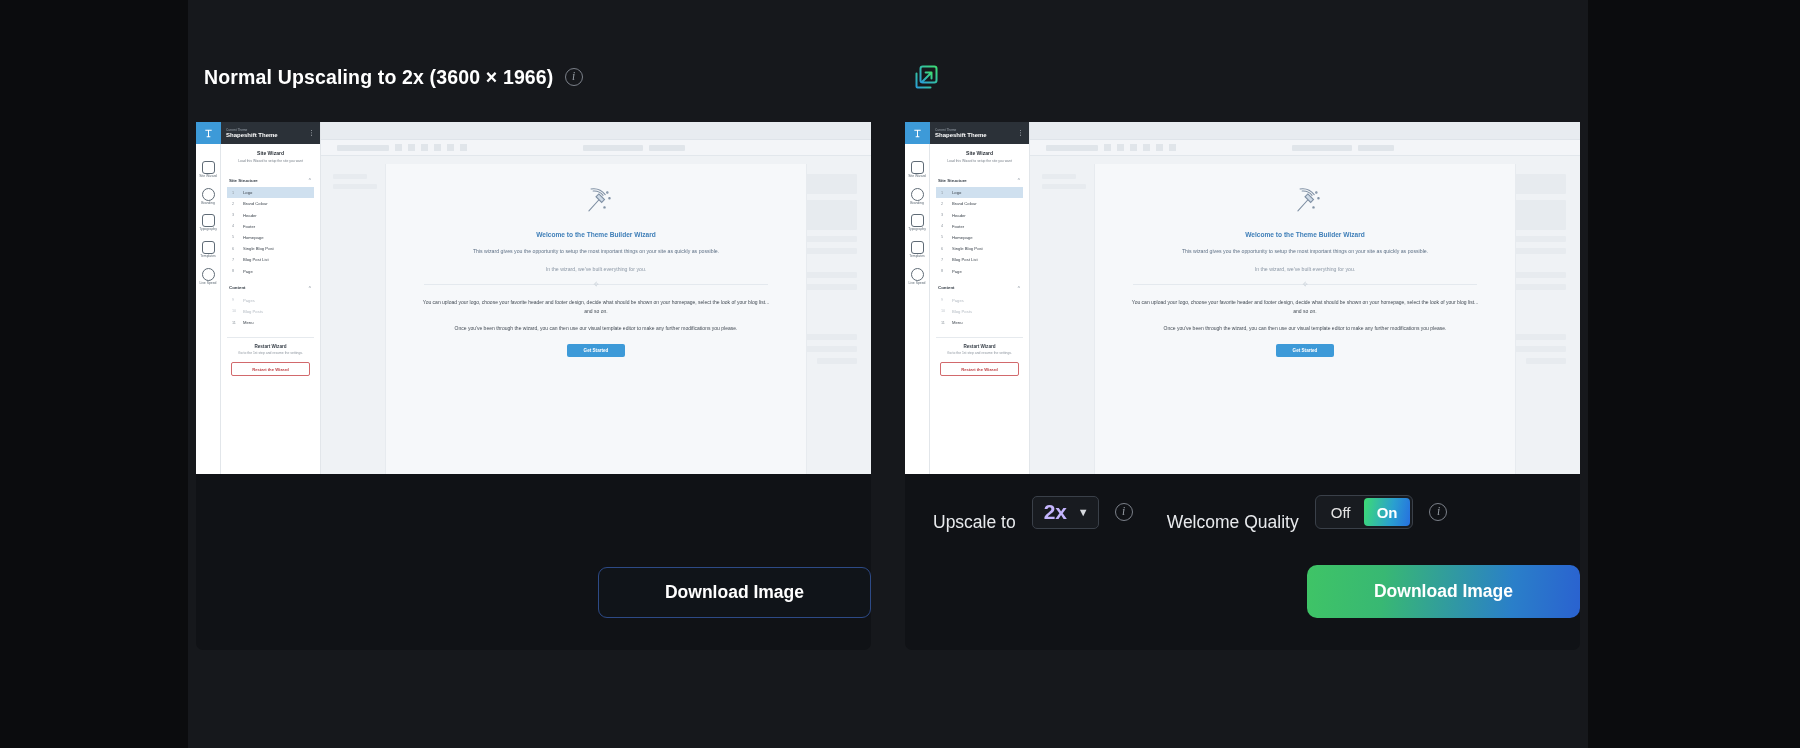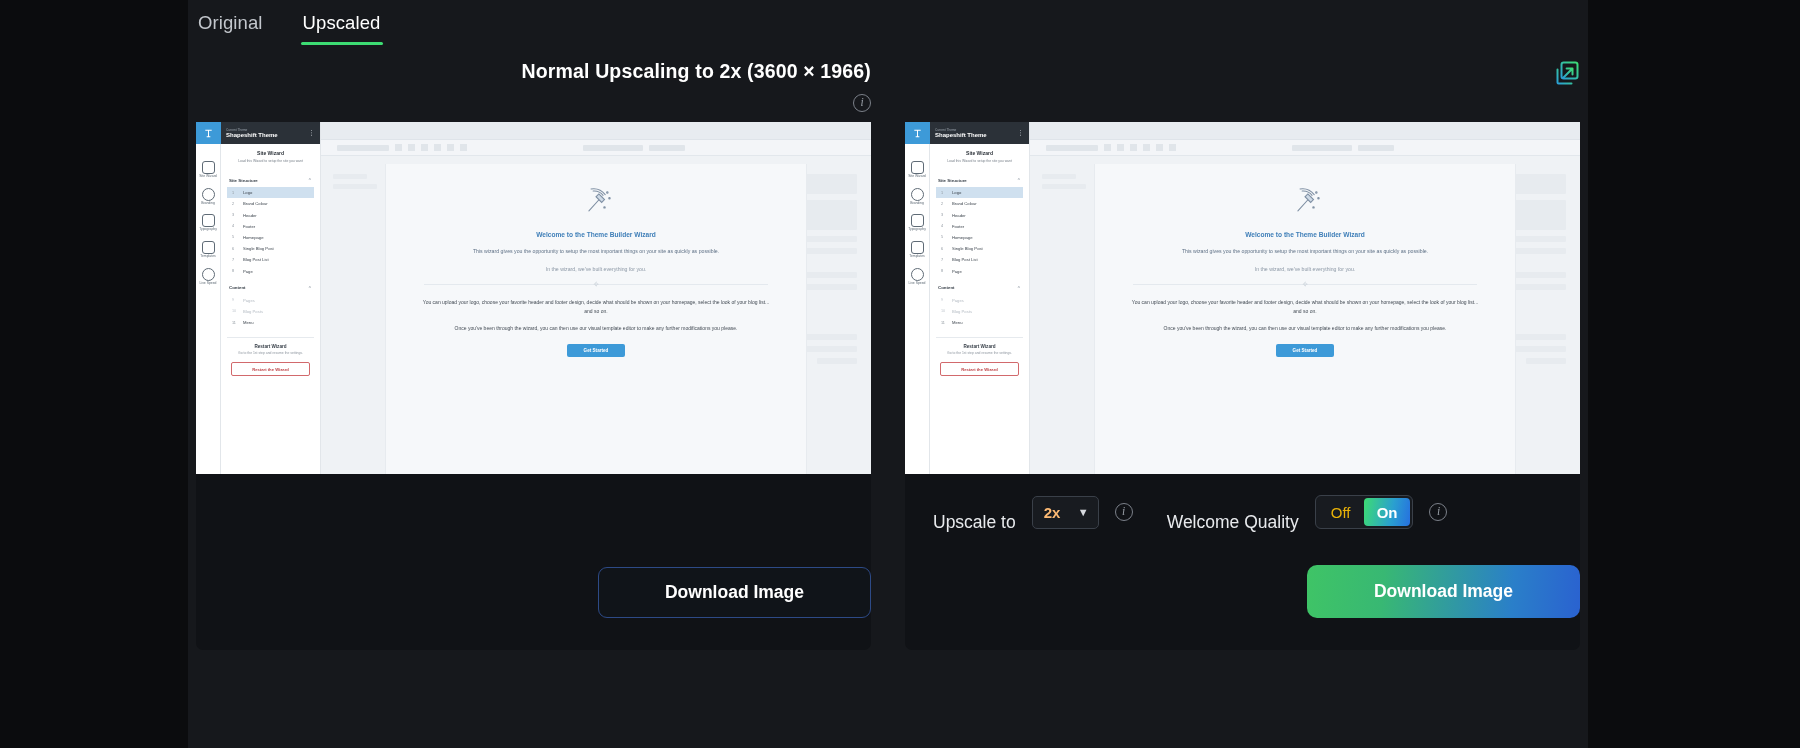--- a/index.html
+++ b/index.html
@@ -42,22 +42,22 @@
 
   
   .cols {
     position: absolute; left: 8px; top: 60px;
     width: 1384px; height: 590px;
     display: flex; gap: 34px;
   }
   .col { width: 675px; position: relative; }
 
   .col-head {
-    display: flex; align-items: flex-end; gap: 11px;
-    height: 34px; margin-left: 8px; flex-direction: column;
+    display: flex; align-items: center; gap: 11px;
+    height: 34px; margin-left: 8px;
   }
   .col-head h2 {
     font-size: 19.5px; font-weight: bold; color: #ffffff;
     letter-spacing: .15px; white-space: nowrap;
   }
   .ai-badge { width: 26px; height: 26px; flex: 0 0 26px; display:block; }
   .info-ico {
     width: 18px; height: 18px; flex: 0 0 18px;
     border-radius: 50%;
     border: 1.4px solid #7b8089;
@@ -189,31 +189,31 @@
     position: absolute; left: 28px; right: 28px; top: 368px;
     height: 44px; display: flex; align-items: center; gap: 16px;
   }
   .ctl-label { font-size: 17.5px; color: #e8eaed; white-space: nowrap; margin-top: 20px; }
   .select {
     width: 67px; height: 33px; background: #181b20;
     border: 1px solid #3a4049; border-radius: 5px;
     display: flex; align-items: center; justify-content: space-between;
     padding: 0 9px 0 11px; cursor: pointer;
   }
-  .select .sv { font-size: 15px; color: #fdba74; font-weight: bold; }
+  .select .sv { font-size: 21px; color: #c4b5fd; font-weight: bold; }
   .select .chev2 { color: #d7dadf; font-size: 11px; }
   .seg {
     height: 34px; background: #181b20;
     border: 1px solid #3a4049; border-radius: 6px;
     display: flex; align-items: center; padding: 2px; gap: 0;
   }
   .seg .opt {
     height: 28px; min-width: 46px; padding: 0 13px; border-radius: 4px;
     display: flex; align-items: center; justify-content: center;
-    font-size: 15px; color: #eab308; cursor: pointer;
+    font-size: 15px; color: #e5e5e5; cursor: pointer;
   }
   .seg .opt.on {
     background: linear-gradient(100deg, #3ddc73 0%, #2aa0cf 60%, #2670e0 100%);
     color: #ffffff; font-weight: bold;
   }
 
   
   .dlwrap {
     position: absolute; left: 0; right: 0; bottom: 32px;
     display: flex; justify-content: flex-end;
@@ -232,24 +232,20 @@
     display: flex; align-items: center; justify-content: center;
     cursor: pointer;
   }
 </style>
 </head>
 <body>
 
 <div class="page">
   <div class="content-area">
 
-    <div class="tabs">
-      <div class="tab">Original</div>
-      <div class="tab active">Upscaled</div>
-    </div>
 
     <div class="cols">
 
       <div class="col">
         <div class="col-head">
           <h2>Normal Upscaling to 2x (3600 × 1966)</h2>
           <div class="info-ico">i</div>
         </div>
 
         <div class="card">

